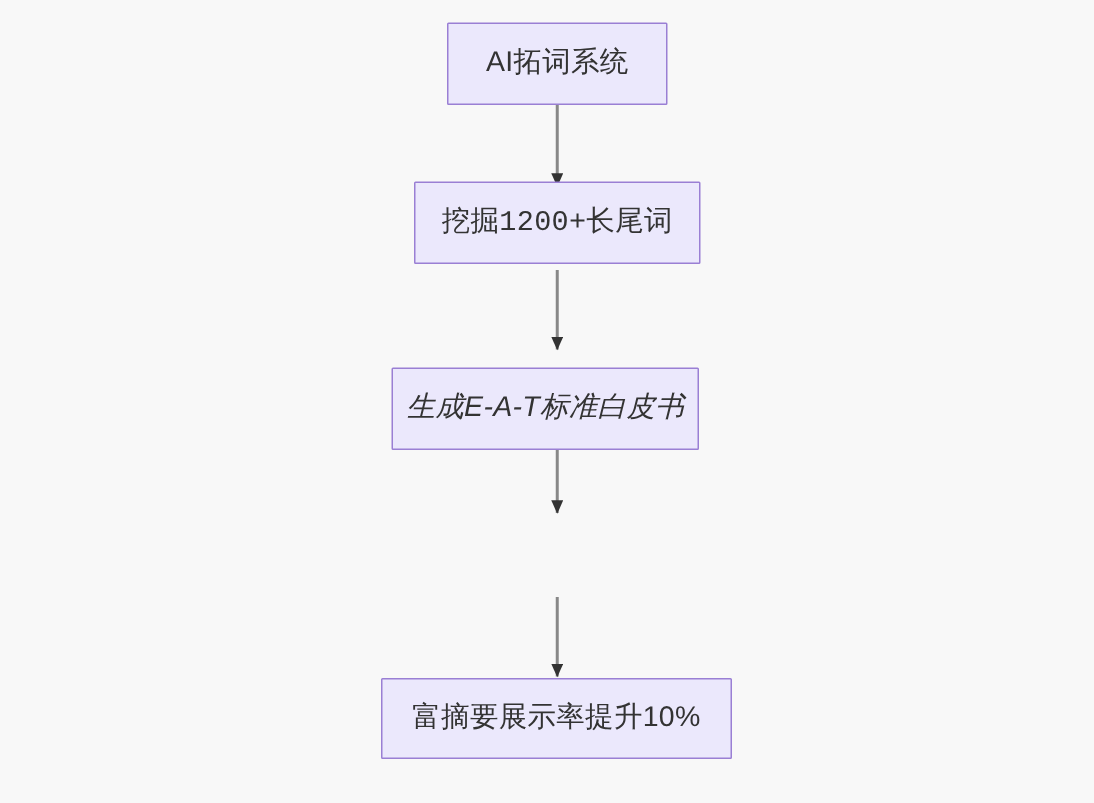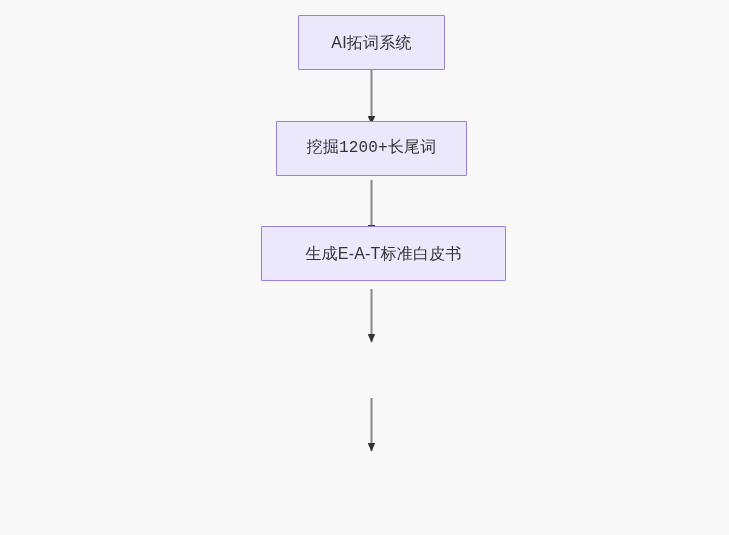--- a/index.html
+++ b/index.html
@@ -31,29 +31,29 @@
     box-sizing: border-box;
     background: #ebe8fc;
     border: 1px solid #9a7fd4;
     display: flex;
     align-items: center;
     justify-content: center;
     border-radius: 1px;
   }
   .node-label {
     color: #333333;
-    font-size: 16px;
+    font-size: 19px;
     line-height: 1.2;
     letter-spacing: 0.2px;
     white-space: nowrap;
   }
   
   .n0 { left: 298px; top: 15px;  width: 147px; height: 55px; }
   .n1 { left: 276px; top: 121px; width: 191px; height: 55px; font-family: Liberation Mono, monospace; }
-  .n2 { left: 261px; top: 226px; width: 245px; height: 55px; }
+  .n2 { left: 261px; top: 245px; width: 205px; height: 55px; font-style: italic; }
   .n3 { left: 265px; top: 343px; width: 213px; height: 55px; }
   .n4 { left: 254px; top: 452px; width: 234px; height: 54px; }
 </style>
 </head>
 <body>
 
 <div id="flowchart">
 
   <svg class="edge-layer" viewBox="0 0 729 535" width="729" height="535" xmlns="http://www.w3.org/2000/svg">
     <defs>
@@ -77,14 +77,17 @@
 
   <div class="node n1">
     <span class="node-label">挖掘1200+长尾词</span>
   </div>
 
   <div class="node n2">
     <span class="node-label">生成E-A-T标准白皮书</span>
   </div>
 
 
+  <div class="node n4">
+    <span class="node-label">富摘要展示率提升10%</span>
+  </div>
 
 </div>
 
 </body></html>

